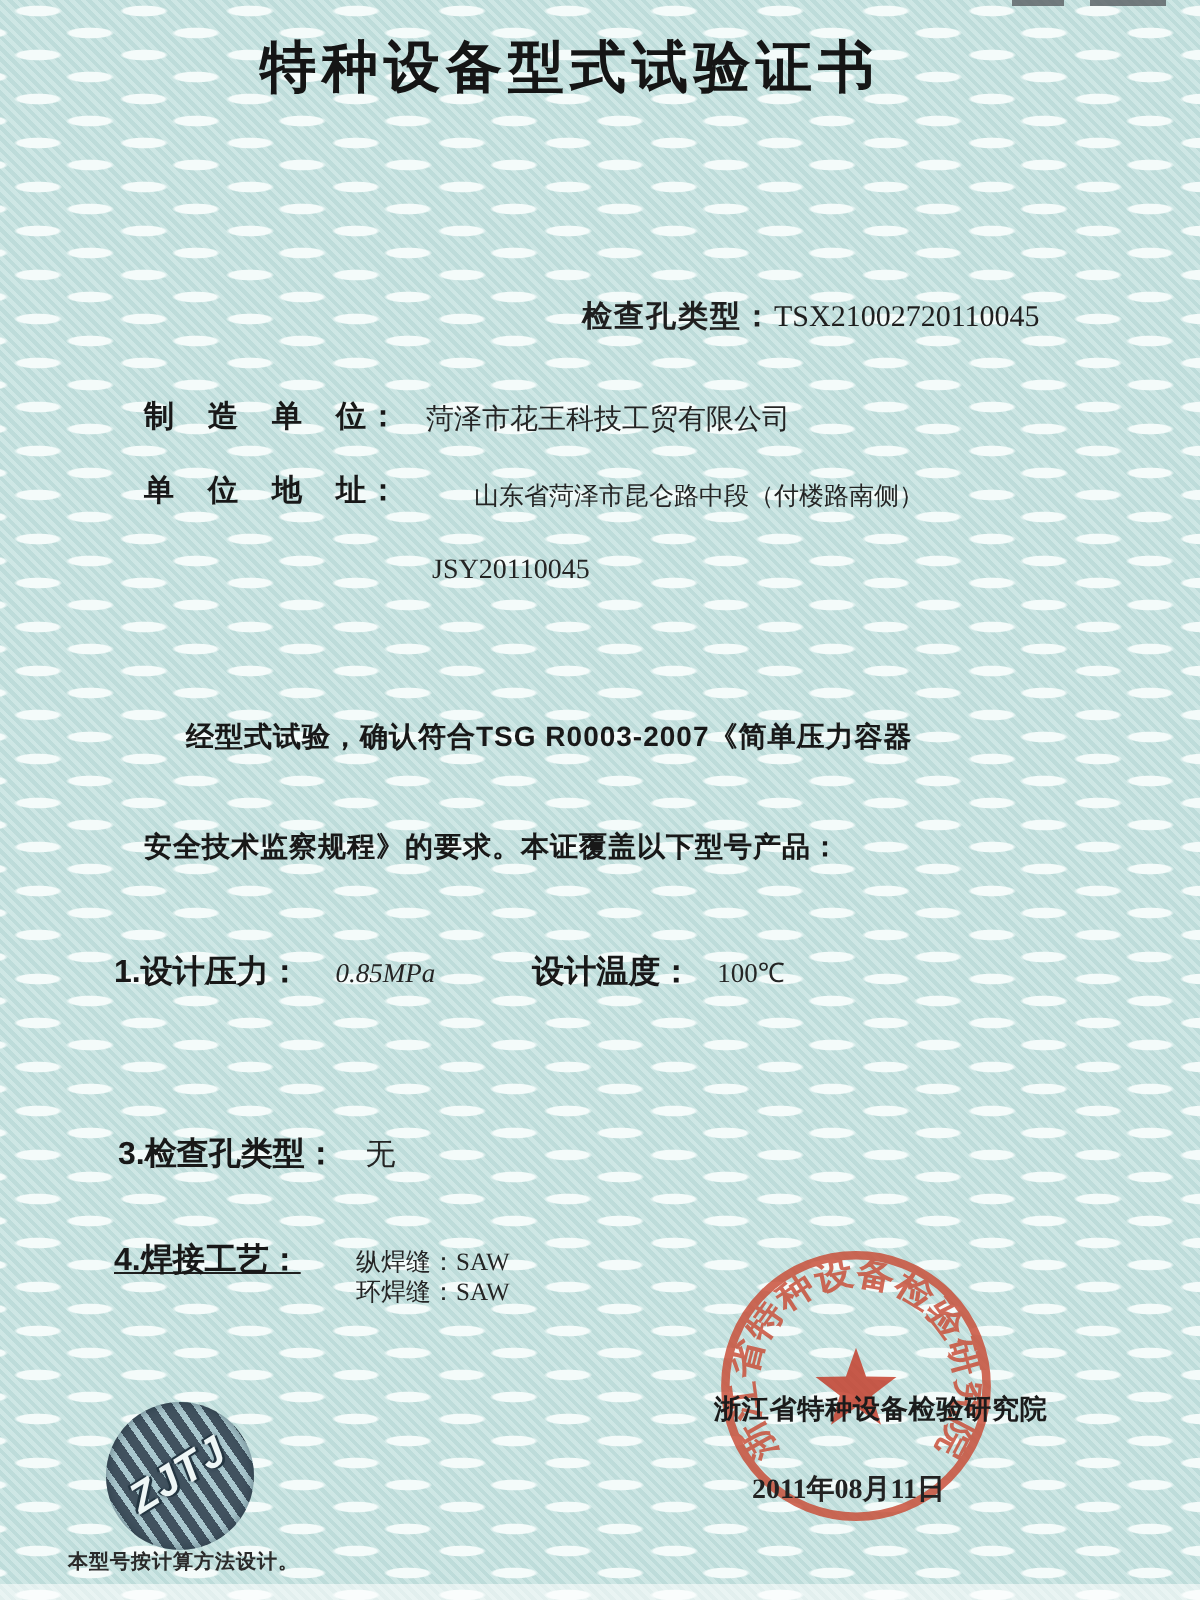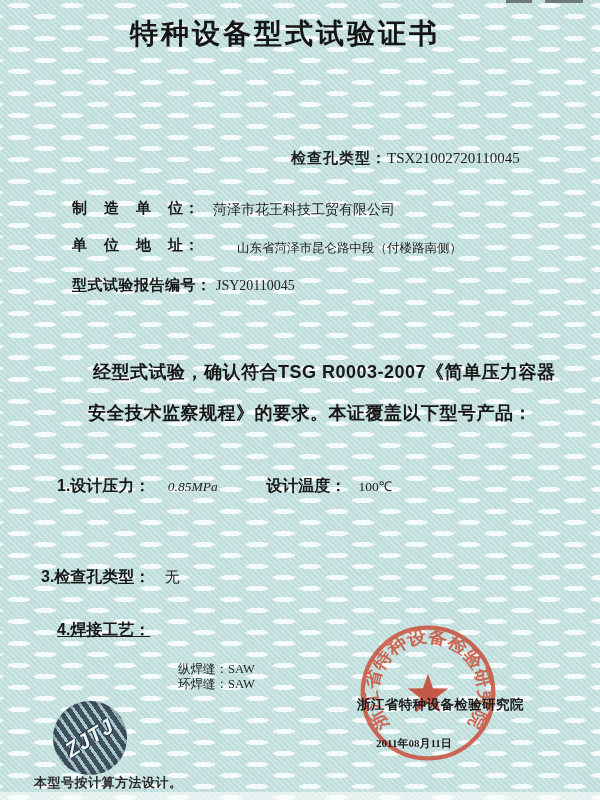--- a/index.html
+++ b/index.html
@@ -17,40 +17,40 @@
   }
   .abs{position:absolute;}
   .center-line{left:0;width:100%;text-align:center;box-sizing:border-box;}
   .doc-title{top:15px;padding-right:30px;font-size:28px;font-weight:bold;letter-spacing:3px;color:#151515;}
   .doc-subtitle{top:54px;padding-right:52px;font-size:28px;font-weight:bold;letter-spacing:1px;color:#151515;}
   .certno{left:291px;top:149px;font-size:15px;white-space:nowrap;}
   .certno .lbl{font-weight:bold;letter-spacing:1px;}
   .certno .val{font-family:"Liberation Serif",serif;font-size:15px;}
   .field-label{font-weight:bold;font-size:15px;letter-spacing:1px;white-space:nowrap;color:#181818;}
   .field-value{font-family:"Liberation Serif",serif;white-space:nowrap;color:#242424;}
-  .statement{font-size:18px;font-weight:bold;letter-spacing:0.5px;white-space:nowrap;color:#181818;}
+  .statement{font-size:14px;font-weight:bold;letter-spacing:0.5px;white-space:nowrap;color:#181818;}
   .item-row{white-space:nowrap;}
   .item-label{font-size:16px;font-weight:bold;color:#181818;}
   .item-value{font-family:"Liberation Serif",serif;font-size:13.5px;color:#242424;}
   .weld-lines{font-family:"Liberation Serif",serif;font-size:12.5px;line-height:15px;color:#242424;}
   .seal-svg{left:357px;top:622px;width:142px;height:142px;opacity:0.82;z-index:1;}
   .issuer-name{left:357px;top:696px;font-size:13.5px;font-weight:bold;letter-spacing:0.4px;z-index:3;color:#1b1b1b;white-space:nowrap;}
-  .issue-date{left:376px;top:736px;font-size:11px;font-family:"Liberation Serif",serif;font-weight:600;z-index:3;color:#222;white-space:nowrap;}
+  .issue-date{left:376px;top:736px;font-size:14px;font-family:"Liberation Serif",serif;font-weight:600;z-index:3;color:#222;white-space:nowrap;}
   .zjtj-logo{
     left:53px;top:701px;width:74px;height:74px;border-radius:50%;
     background:repeating-linear-gradient(55deg,#41525f 0 5px,#a9c7ce 5px 8px);
     display:flex;align-items:center;justify-content:center;z-index:2;
     box-shadow:inset 0 0 6px rgba(20,40,50,0.5);
   }
   .zjtj-text{
     transform:rotate(-32deg);font-weight:bold;font-style:italic;font-size:21px;
     color:#eef6f6;letter-spacing:1px;
     text-shadow:0 0 2px #243642,1px 1px 0 #243642,-1px -1px 0 #243642;
   }
-  .footer-note{left:14px;top:774px;font-size:13px;font-weight:600;color:#2a2a2a;letter-spacing:0.5px;padding-left:20px;}
+  .footer-note{left:14px;top:774px;font-size:10px;font-weight:600;color:#2a2a2a;letter-spacing:0.5px;padding-left:20px;}
   .bottom-strip{left:0;top:792px;width:600px;height:8px;background:rgba(255,255,255,0.55);}
   .frag-bar{top:0;height:3px;background:#5a5f63;opacity:0.8;}
   .seal-ring-text{font-size:24px;font-weight:bold;font-family:"Liberation Sans",sans-serif;}
 </style>
 </head>
 <body>
 
 <div id="page">
 
   <div class="abs frag-bar" style="left:506px;width:26px;"></div>
@@ -61,43 +61,42 @@
   <div class="abs certno">
     <span class="lbl">检查孔类型：</span><span class="val">TSX21002720110045</span>
   </div>
 
   <div class="abs field-label" style="left:72px;top:199px;">制　造　单　位：</div>
   <div class="abs field-value" style="left:213px;top:201px;font-size:14px;">菏泽市花王科技工贸有限公司</div>
 
   <div class="abs field-label" style="left:72px;top:236px;">单　位　地　址：</div>
   <div class="abs field-value" style="left:213px;top:240px;font-size:12.5px;margin-left:24px;">山东省菏泽市昆仑路中段（付楼路南侧）</div>
 
-  <div class="abs field-label" style="left:72px;top:276px;letter-spacing:0.5px;">型式试验报告编号：</div>
   <div class="abs field-value" style="left:216px;top:278px;font-size:14px;">JSY20110045</div>
 
   <div class="abs statement" style="left:93px;top:360px;">经型式试验，确认符合TSG R0003-2007《简单压力容器</div>
-  <div class="abs statement" style="left:72px;top:401px;margin-left:16px;">安全技术监察规程》的要求。本证覆盖以下型号产品：</div>
+  <div class="abs statement" style="left:72px;top:415px;">安全技术监察规程》的要求。本证覆盖以下型号产品：</div>
 
   <div class="abs item-row" style="left:57px;top:476px;">
     <span class="item-label">1.设计压力：</span>
     <span class="item-value" style="margin-left:13px;font-style:italic;">0.85MPa</span>
     <span class="item-label" style="margin-left:44px;">设计温度：</span>
     <span class="item-value" style="margin-left:8px;">100℃</span>
   </div>
 
 
-  <div class="abs item-row" style="left:41px;top:567px;">
+  <div class="abs item-row" style="left:59px;top:567px;">
     <span class="item-label">3.检查孔类型：</span>
     <span class="item-value" style="margin-left:10px;font-size:15px;">无</span>
   </div>
 
   <div class="abs item-row" style="left:57px;top:620px;text-decoration:underline;">
     <span class="item-label">4.焊接工艺：</span>
   </div>
-  <div class="abs weld-lines" style="left:178px;top:662px;">
+  <div class="abs weld-lines" style="left:178px;top:624px;">
     <div>纵焊缝：SAW</div>
     <div>环焊缝：SAW</div>
   </div>
 
   <svg class="abs seal-svg" viewBox="0 0 200 200">
     <defs>
       <path id="sealArc" d="M 45.6,145.6 A 71,71 0 1 1 154.4,145.6" fill="none"></path>
     </defs>
     <circle cx="100" cy="100" r="92" fill="none" stroke="#c94b35" stroke-width="6"></circle>
     <text class="seal-ring-text" fill="#c94b35">

